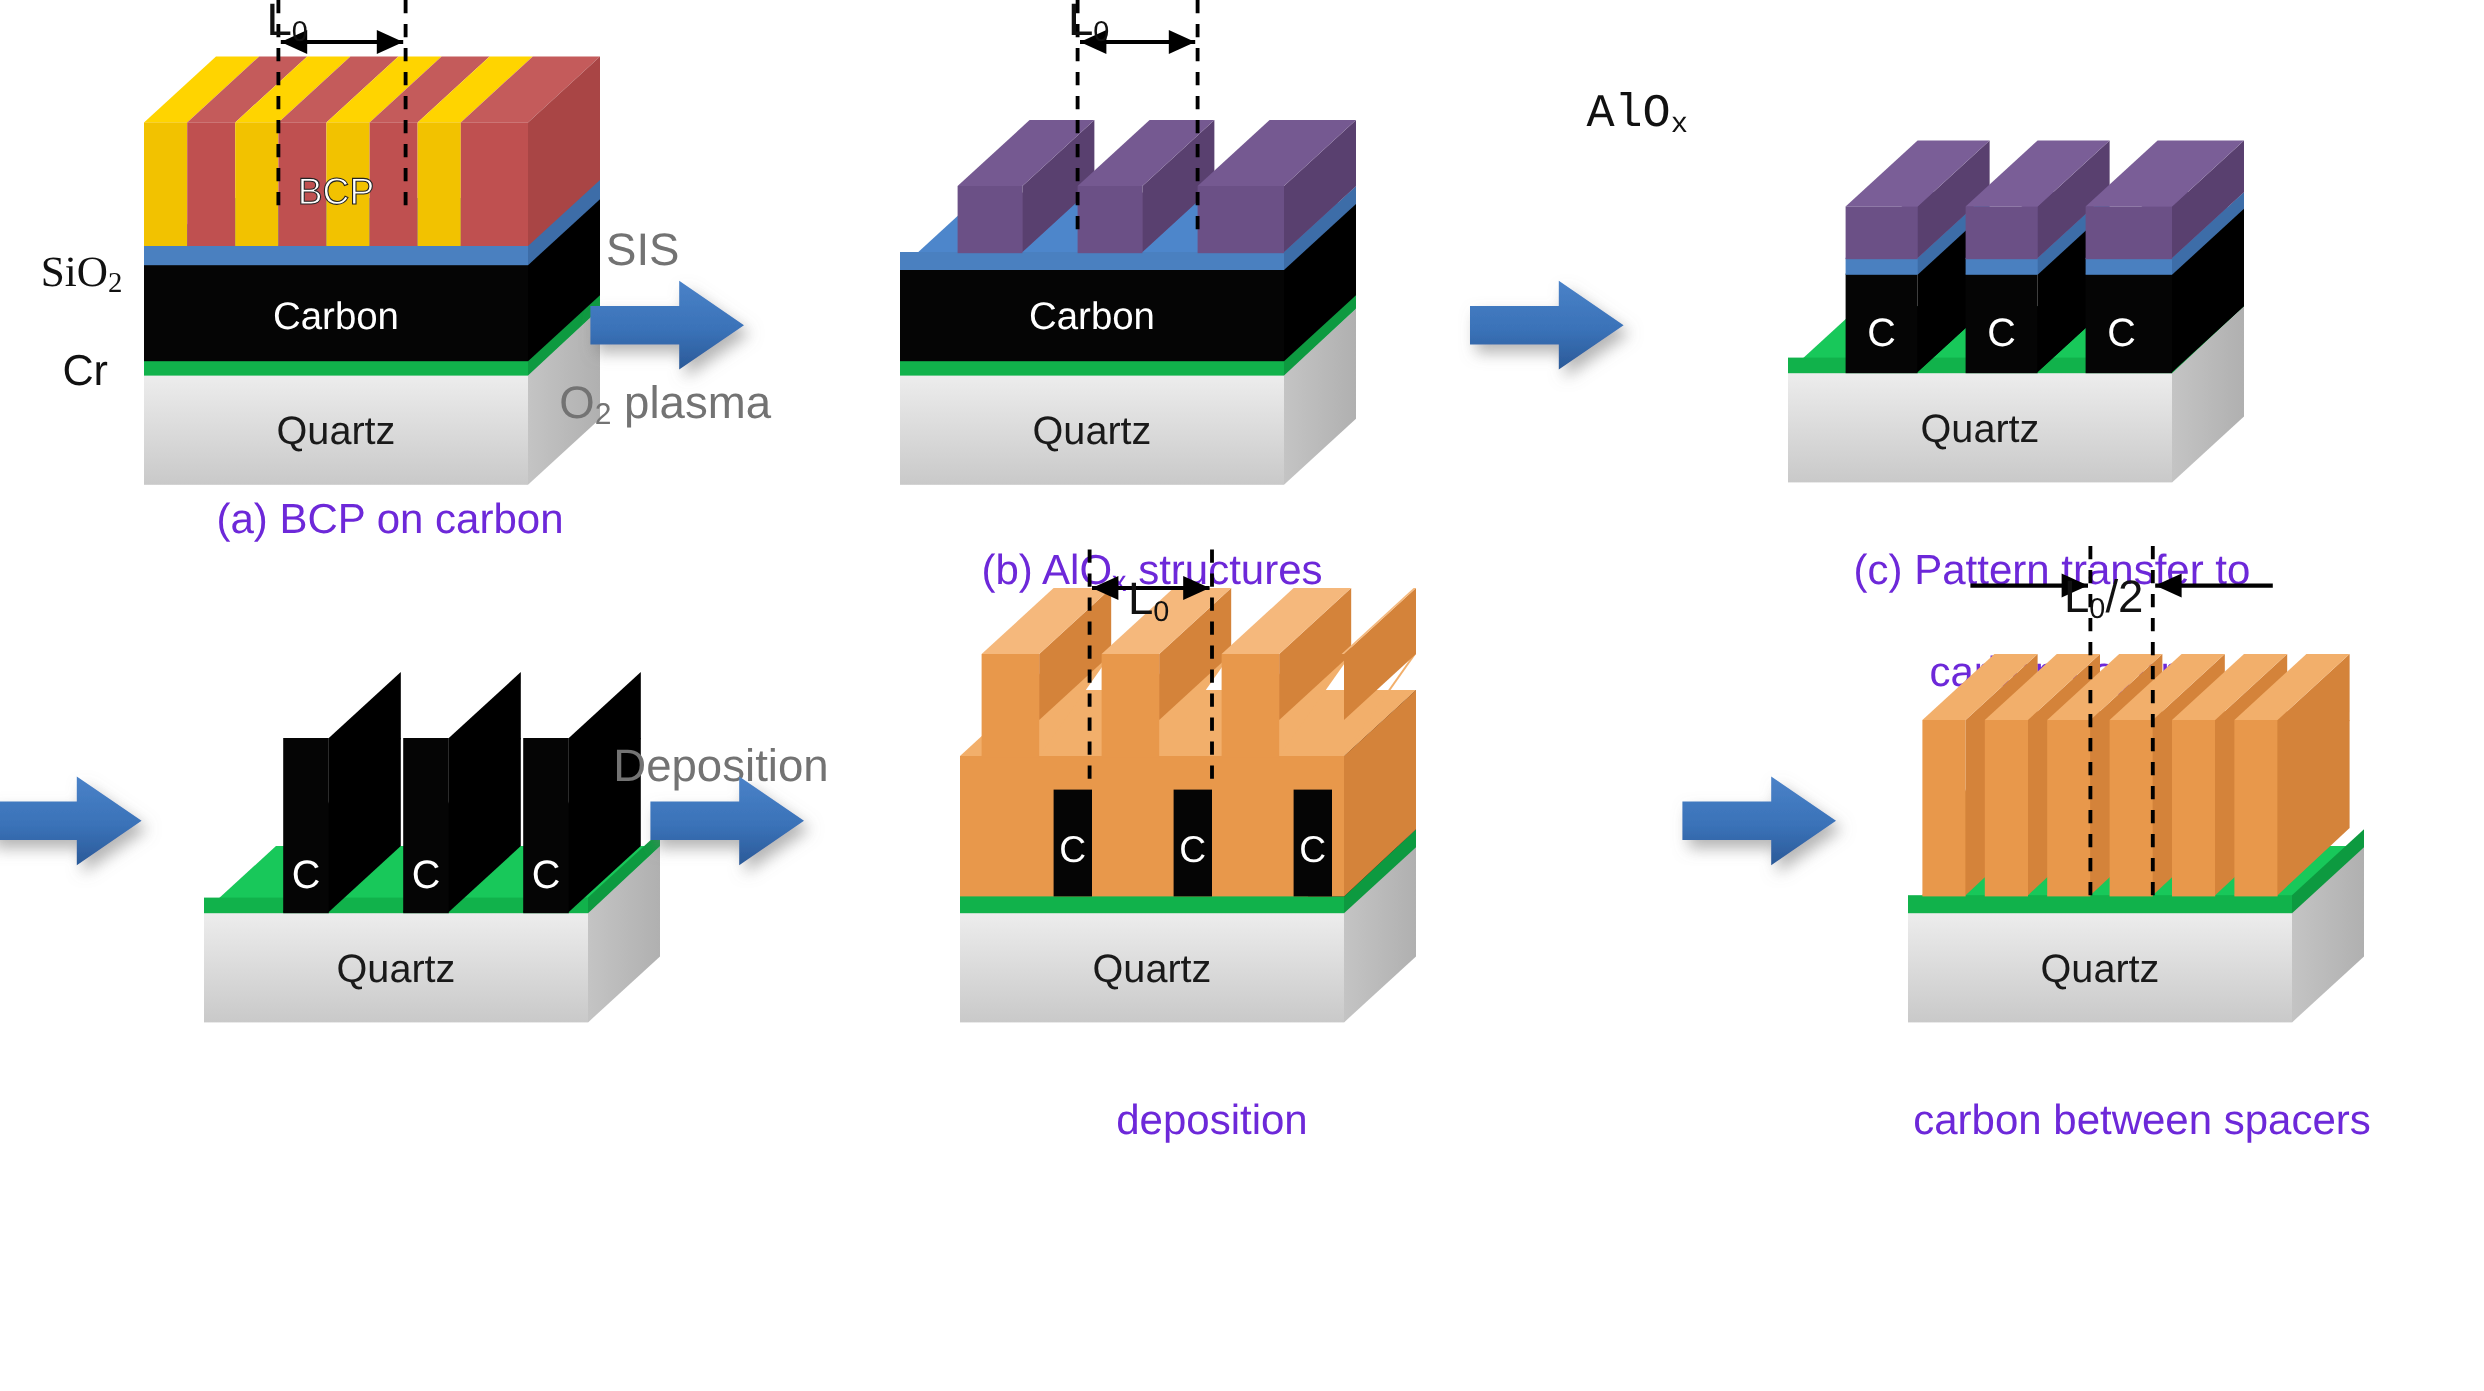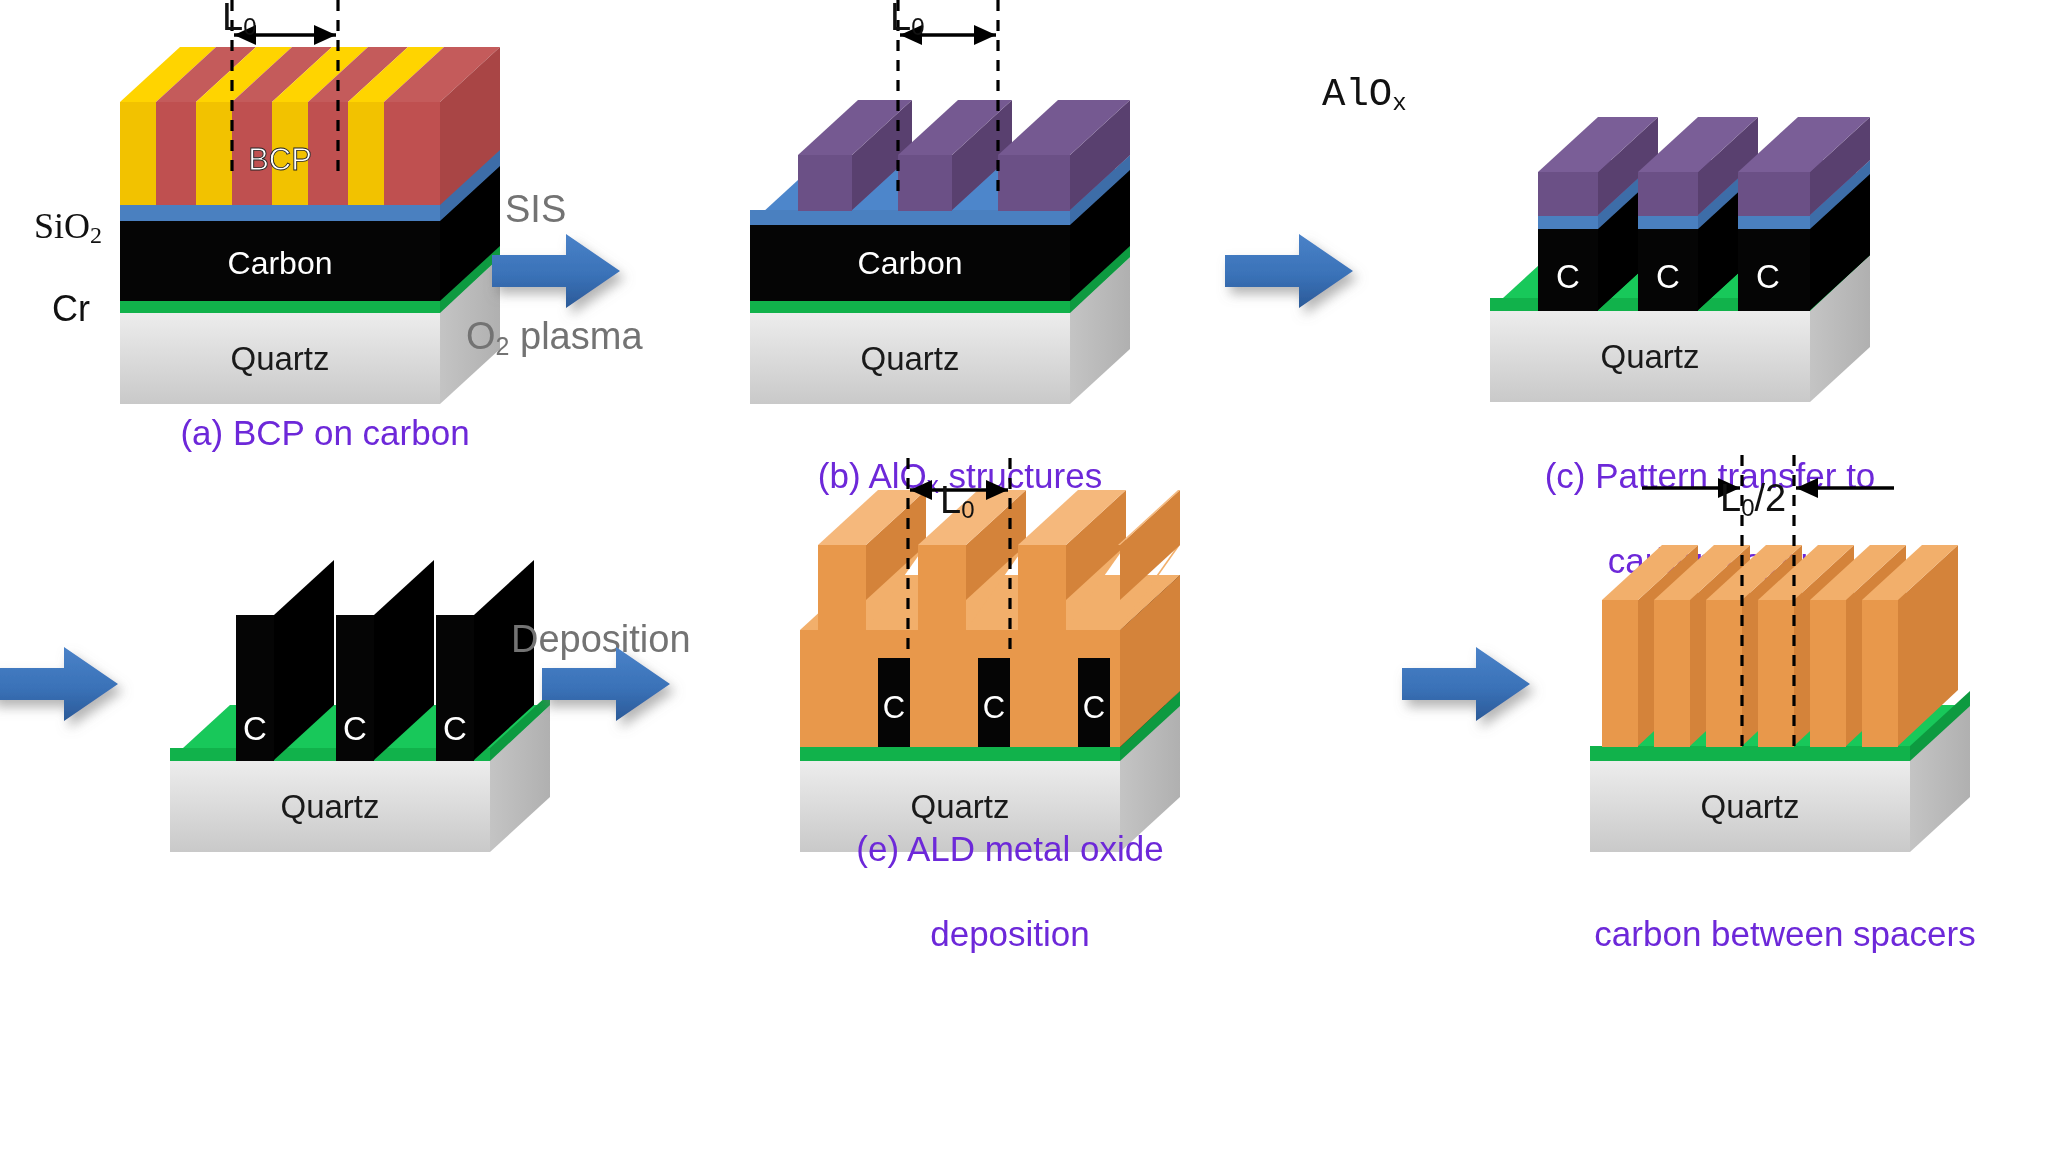--- a/index.html
+++ b/index.html
@@ -388,21 +388,21 @@
         <line x1="120" y1="-30" x2="218" y2="-30" stroke="#000" stroke-width="3.4"></line>
         <polygon points="120,-30 142,-40 142,-20" fill="#000"></polygon>
         <polygon points="218,-30 196,-40 196,-20" fill="#000"></polygon>
       </g>
     </svg>
   </div>
   <div class="lbl" style="left:940px;top:479px;font-size:38px;">
     <span>L</span><sub>0</sub>
   </div>
   <div class="caption" style="left:760px;top:785px;width:500px;">
-    <span>(e) ALD metal oxide</span><br>
+    <br>
     <span>deposition</span>
   </div>
 
   <div class="arrowwrap" style="left:1400px;top:645px;">
     <svg width="132" height="78" viewBox="0 0 132 78">
       <polygon points="2,23 76,23 76,2 130,39 76,76 76,55 2,55" fill="url(#arrowGrad)" filter="url(#softShadow)"></polygon>
     </svg>
   </div>
 
   <div class="panel" style="left:1580px;top:560px;">

